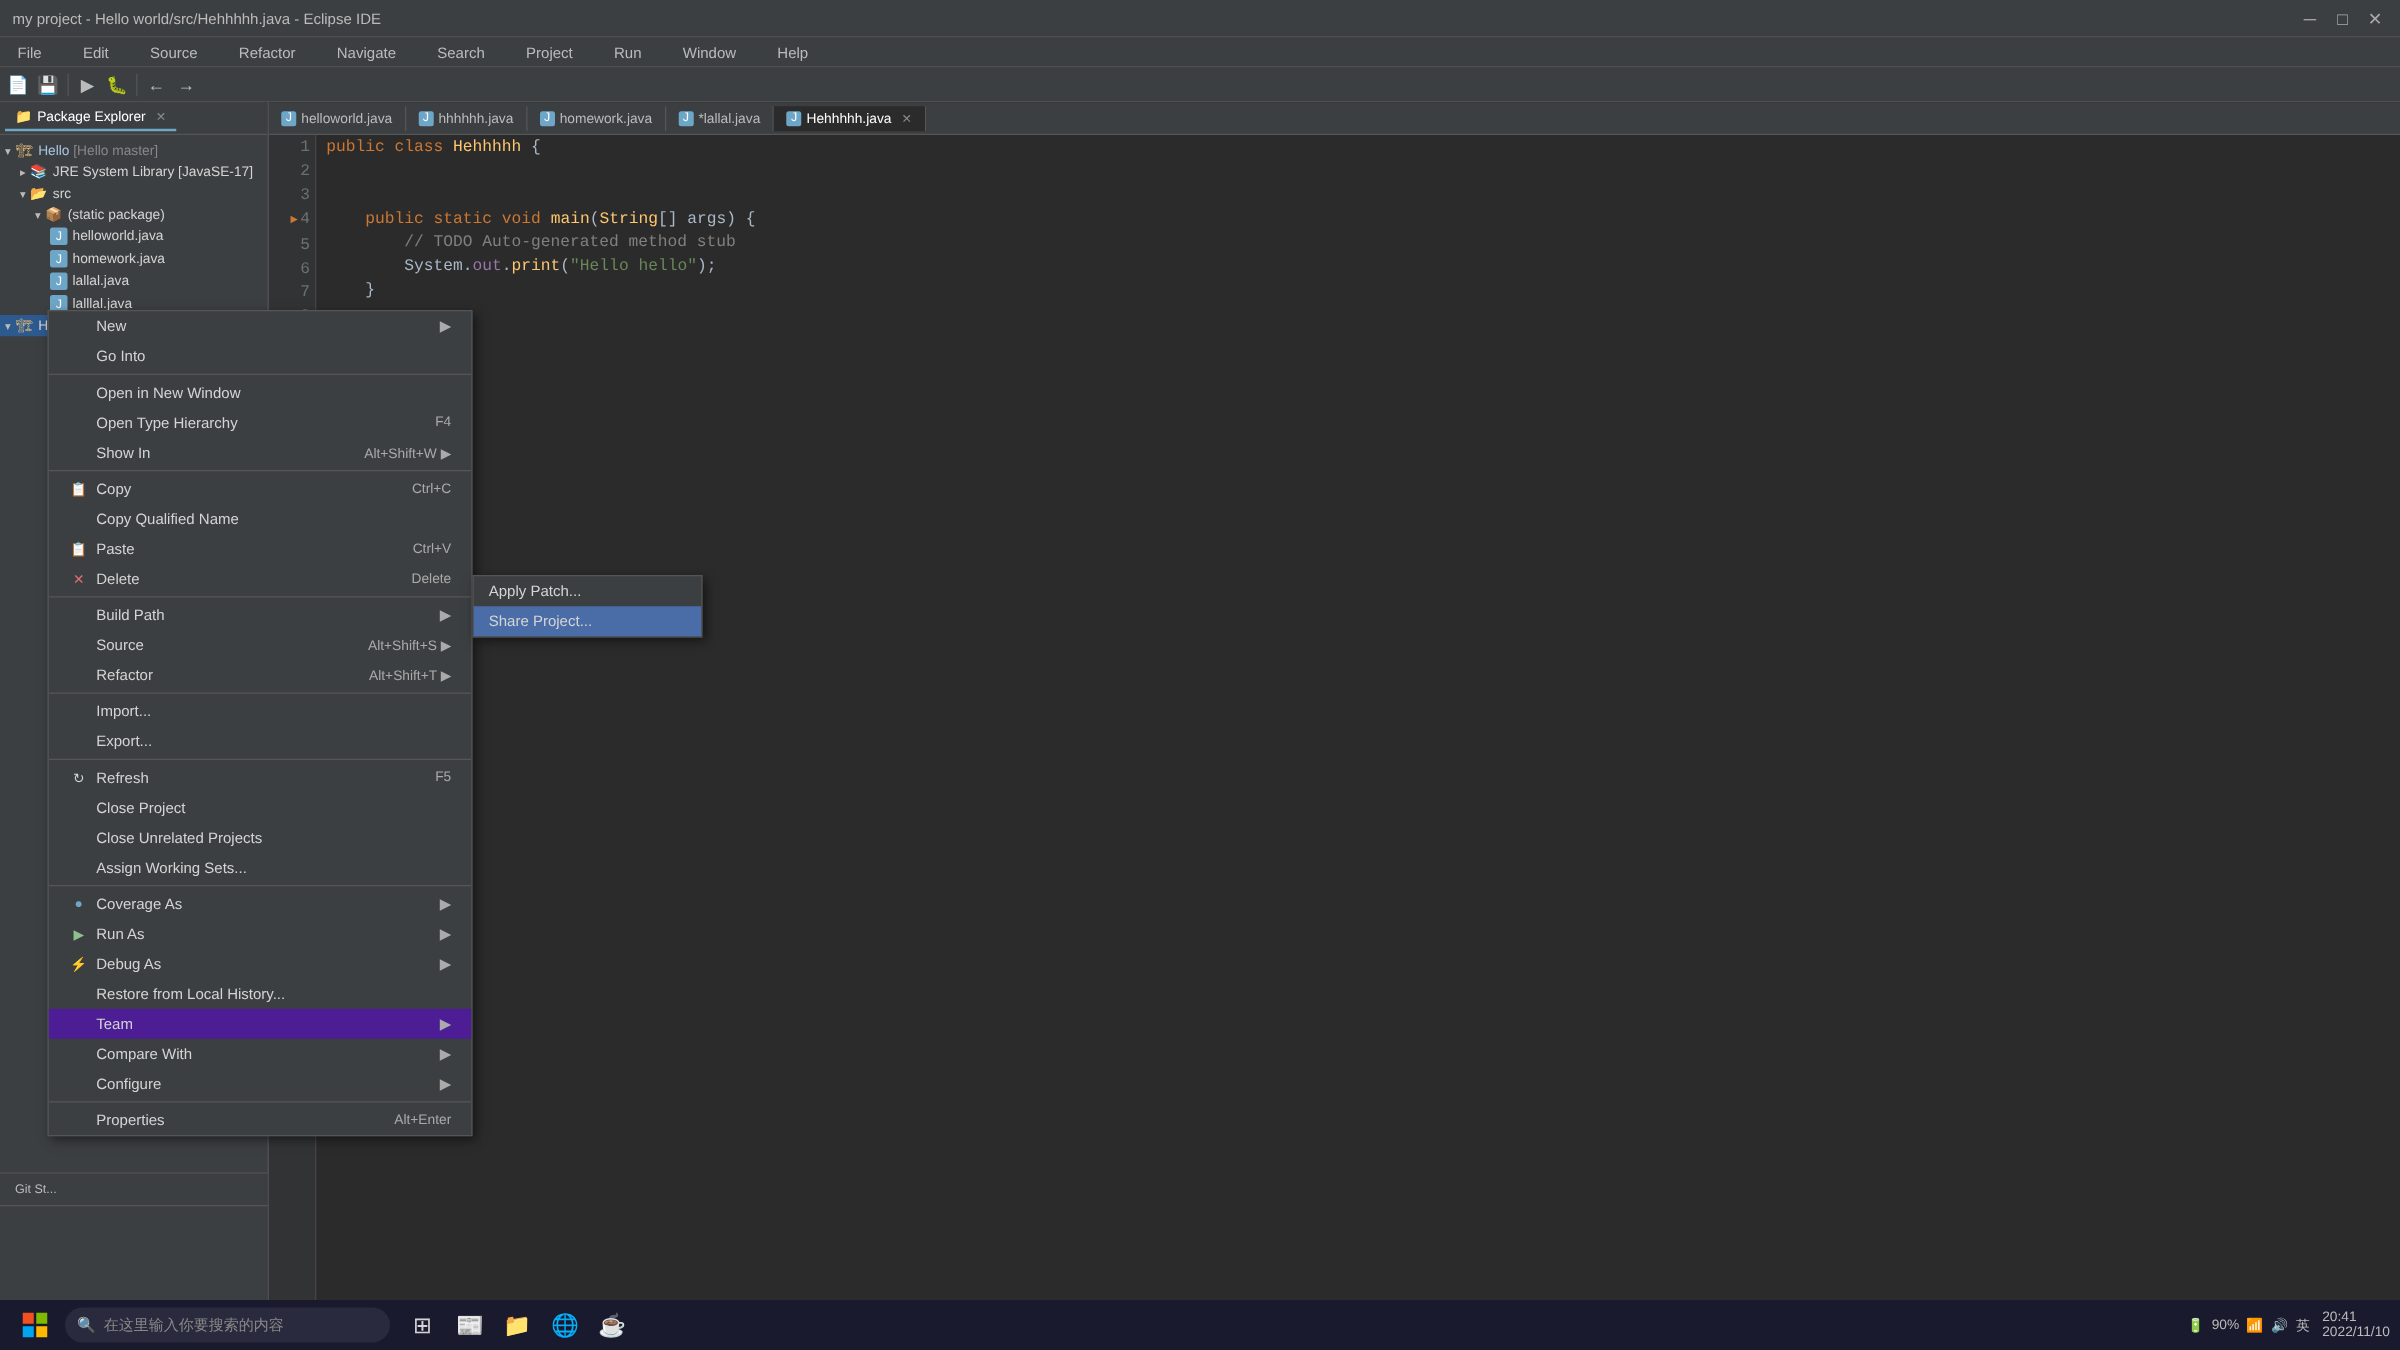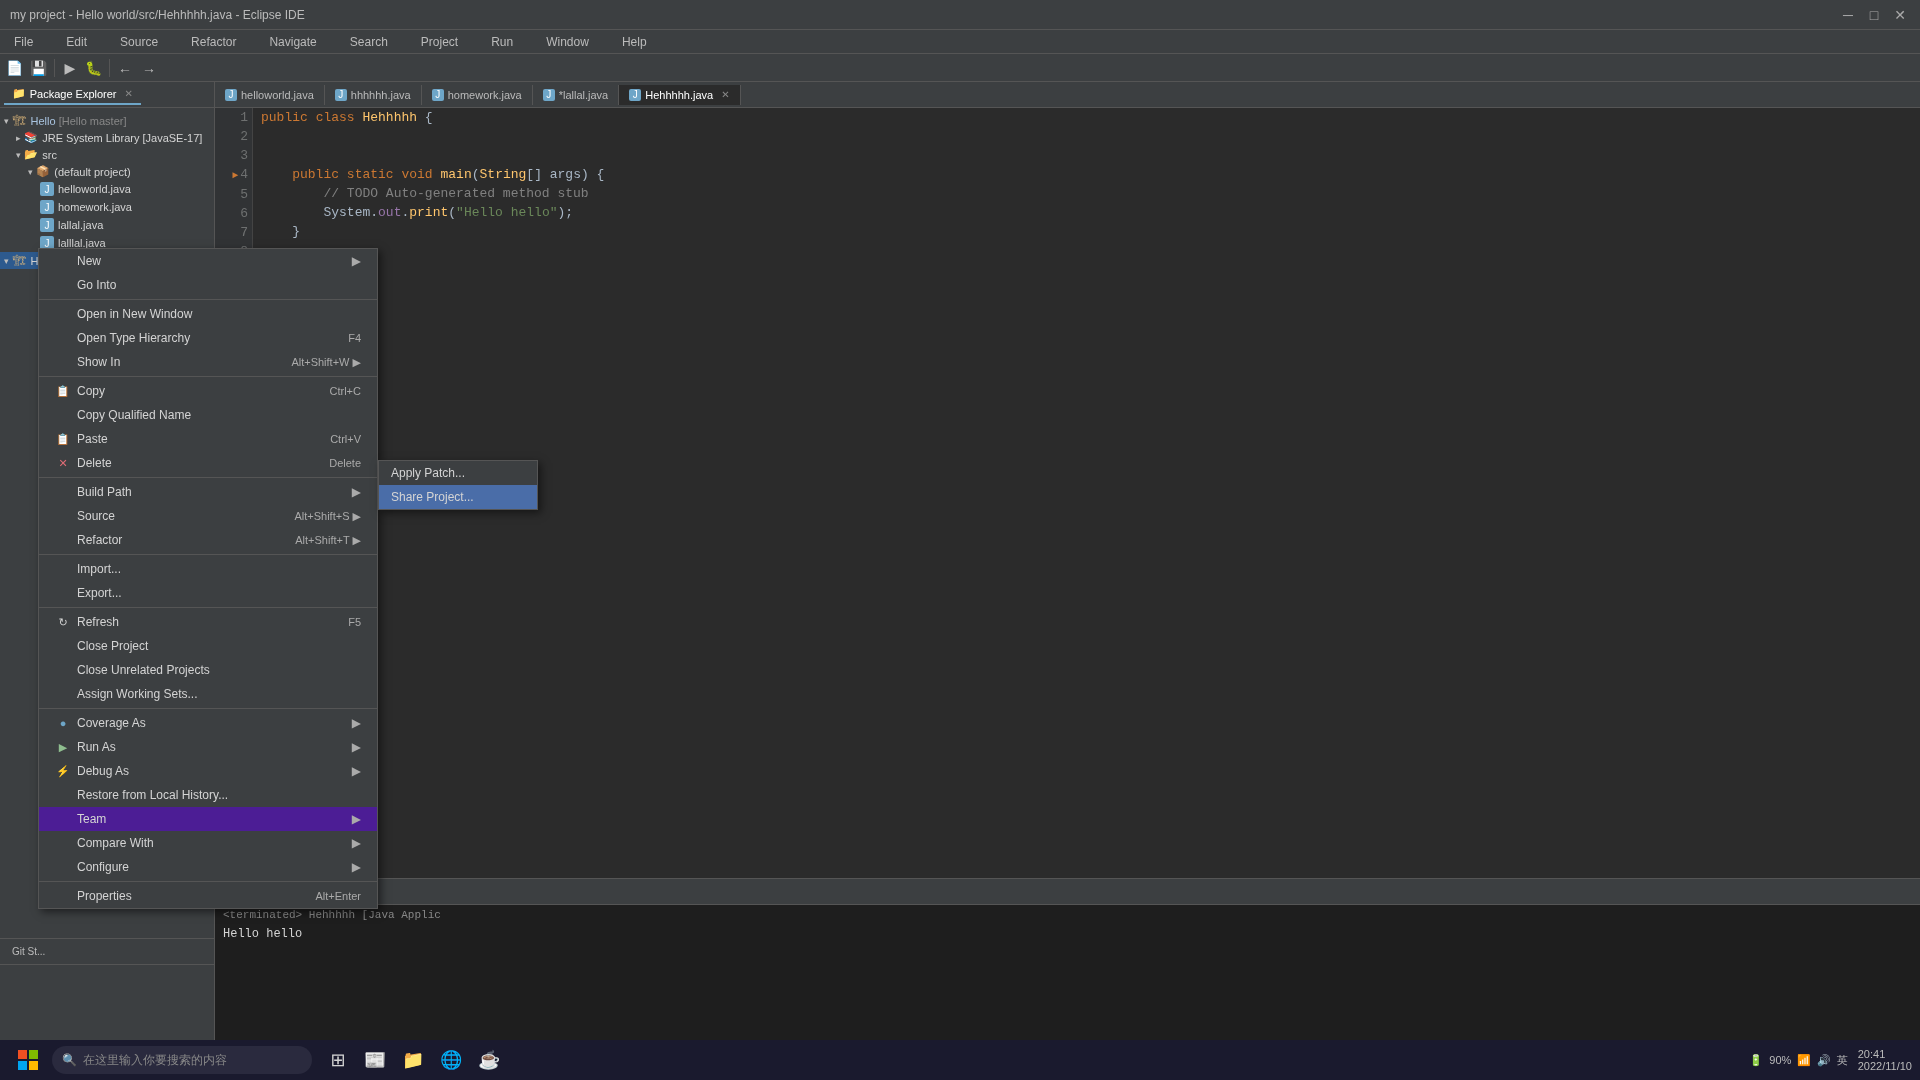--- a/index.html
+++ b/index.html
@@ -203,21 +203,21 @@
     .ctx-item .submenu-arrow { color: #aaa; }
     .ctx-separator { height: 1px; background: #555; margin: 2px 0; }
     .ctx-item-label { display: flex; align-items: center; gap: 6px; }
     .ctx-icon { width: 16px; height: 16px; display: flex; align-items: center; justify-content: center; font-size: 11px; }
 
     
     #team-submenu {
       position: absolute;
       top: 460px;
       left: 378px;
-      width: 160px;
+      width: 184px;
       background: #3c3f41;
       border: 1px solid #555;
       box-shadow: 3px 3px 8px rgba(0,0,0,0.5);
       z-index: 101;
       font-size: 12px;
     }
     .sub-item {
       padding: 5px 12px;
       cursor: pointer;
       color: #d4d4d4;
@@ -330,21 +330,21 @@
 
       <div class="tree-item tree-indent-1">
         <span style="color:#bbb;font-size:9px;">▾</span>
         <span class="folder-icon">📂</span>
         <span>src</span>
       </div>
 
       <div class="tree-item tree-indent-2">
         <span style="color:#bbb;font-size:9px;">▾</span>
         <span class="pkg-icon">📦</span>
-        <span>(default project)</span>
+        <span>(static package)</span>
       </div>
 
       <div class="tree-item tree-indent-3">
         <span class="java-icon" style="font-size:10px;background:#6ea6c8;color:white;width:14px;height:14px;display:inline-flex;align-items:center;justify-content:center;border-radius:2px;">J</span>
         <span>helloworld.java</span>
       </div>
 
       <div class="tree-item tree-indent-3">
         <span class="java-icon" style="font-size:10px;background:#6ea6c8;color:white;width:14px;height:14px;display:inline-flex;align-items:center;justify-content:center;border-radius:2px;">J</span>
         <span>homework.java</span>
@@ -422,34 +422,20 @@
         <div>&nbsp;&nbsp;&nbsp;&nbsp;<span class="kw">public</span> <span class="kw">static</span> <span class="kw">void</span> <span style="color:#ffc66d;">main</span>(<span style="color:#ffc66d;">String</span>[] args) {</div>
         <div>&nbsp;&nbsp;&nbsp;&nbsp;&nbsp;&nbsp;&nbsp;&nbsp;<span class="comment">// TODO Auto-generated method stub</span></div>
         <div>&nbsp;&nbsp;&nbsp;&nbsp;&nbsp;&nbsp;&nbsp;&nbsp;<span style="color:#a9b7c6;margin-top:42px;">System</span>.<span style="color:#9876aa;">out</span>.<span style="color:#ffc66d;">print</span>(<span class="str">"Hello hello"</span>);</div>
         <div>&nbsp;&nbsp;&nbsp;&nbsp;}</div>
         <div>&nbsp;</div>
         <div>}</div>
         <div>&nbsp;</div>
       </div>
     </div>
 
-    <div style="height:180px;border-top:1px solid #555;background:#1e1e1e;">
-      <div class="console-tab-bar">
-        <div class="console-tab active">Console</div>
-        <span style="color:#888;font-size:11px;">✕</span>
-        <div class="console-tab">Git Stag...</div>
-        <span style="color:#888;font-size:11px;">✕</span>
-      </div>
-      <div style="padding:4px 8px;font-size:11px;color:#888;font-family:'Courier New',monospace;">
-        &lt;terminated&gt; Hehhhhh [Java Applic
-      </div>
-      <div style="padding:2px 8px;font-size:12px;color:#d4d4d4;font-family:'Courier New',monospace;">
-        Hello hello
-      </div>
-    </div>
   </div>
 </div>
 
 <div id="context-menu">
 
   <div class="ctx-item">
     <div class="ctx-item-label">
       <span class="ctx-icon"></span>
       <span>New</span>
     </div>

